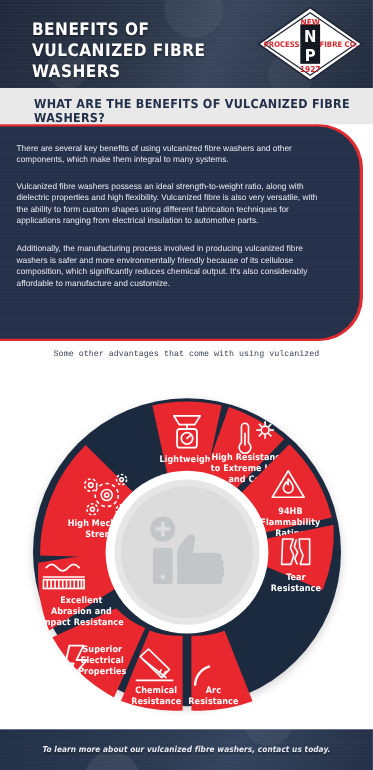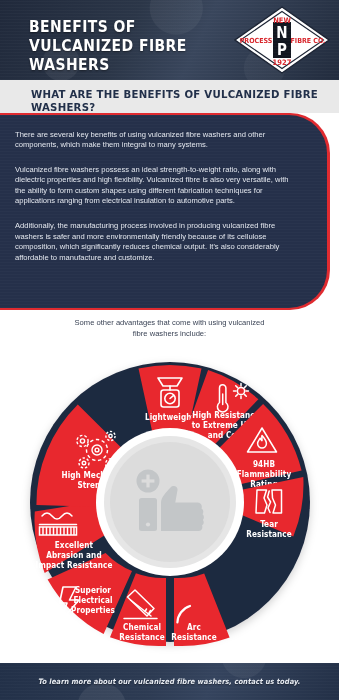--- a/index.html
+++ b/index.html
@@ -71,21 +71,21 @@
     position:relative;color:#e3e7ee;font-size:7.6px;line-height:10.6px;
     margin:0;padding:0 34px 0 15px;
   }
   .p1{padding-top:15px;}
   .p2{padding-top:14px;}
   .p3{padding-top:14px;}
 
   
   .leadin{
     position:absolute;left:0;top:318px;width:339px;
-    text-align:center;color:#3b4456;font-size:7.6px;line-height:10.5px;
+    text-align:center;color:#3b4456;font-size:7.6px;line-height:10.5px;font-family:Liberation Mono, monospace;
   }
 
   
   .wheel{position:absolute;left:14px;top:350px;width:312px;height:305px;}
   .wheel svg{display:block;}
   .seg-label{
     fill:#ffffff;font-family:"DejaVu Sans Condensed","Liberation Sans",sans-serif;
     font-weight:bold;font-size:8.1px;letter-spacing:.1px;text-anchor:middle;
   }
 
@@ -139,21 +139,20 @@
     <div class="panel-red"></div>
     <div class="panel">
       <p class="para p1">There are several key benefits of using vulcanized fibre washers and other components, which make them integral to many systems.</p>
       <p class="para p2">Vulcanized fibre washers possess an ideal strength-to-weight ratio, along with dielectric properties and high flexibility. Vulcanized fibre is also very versatile, with the ability to form custom shapes using different fabrication techniques for applications ranging from electrical insulation to automotive parts.</p>
       <p class="para p3">Additionally, the manufacturing process involved in producing vulcanized fibre washers is safer and more environmentally friendly because of its cellulose composition, which significantly reduces chemical output. It's also considerably affordable to manufacture and customize.</p>
     </div>
   </div>
 
   <div class="leadin">
     <div>Some other advantages that come with using vulcanized</div>
-    <div>fibre washers include:</div>
   </div>
 
   <div class="wheel">
     <svg width="312" height="305" viewBox="0 0 312 305" xmlns="http://www.w3.org/2000/svg">
       <defs>
         <filter id="softshadow" x="-25%" y="-25%" width="150%" height="150%">
           <feDropShadow dx="0" dy="3" stdDeviation="4" flood-color="#000" flood-opacity="0.18"></feDropShadow>
         </filter>
       </defs>
 

